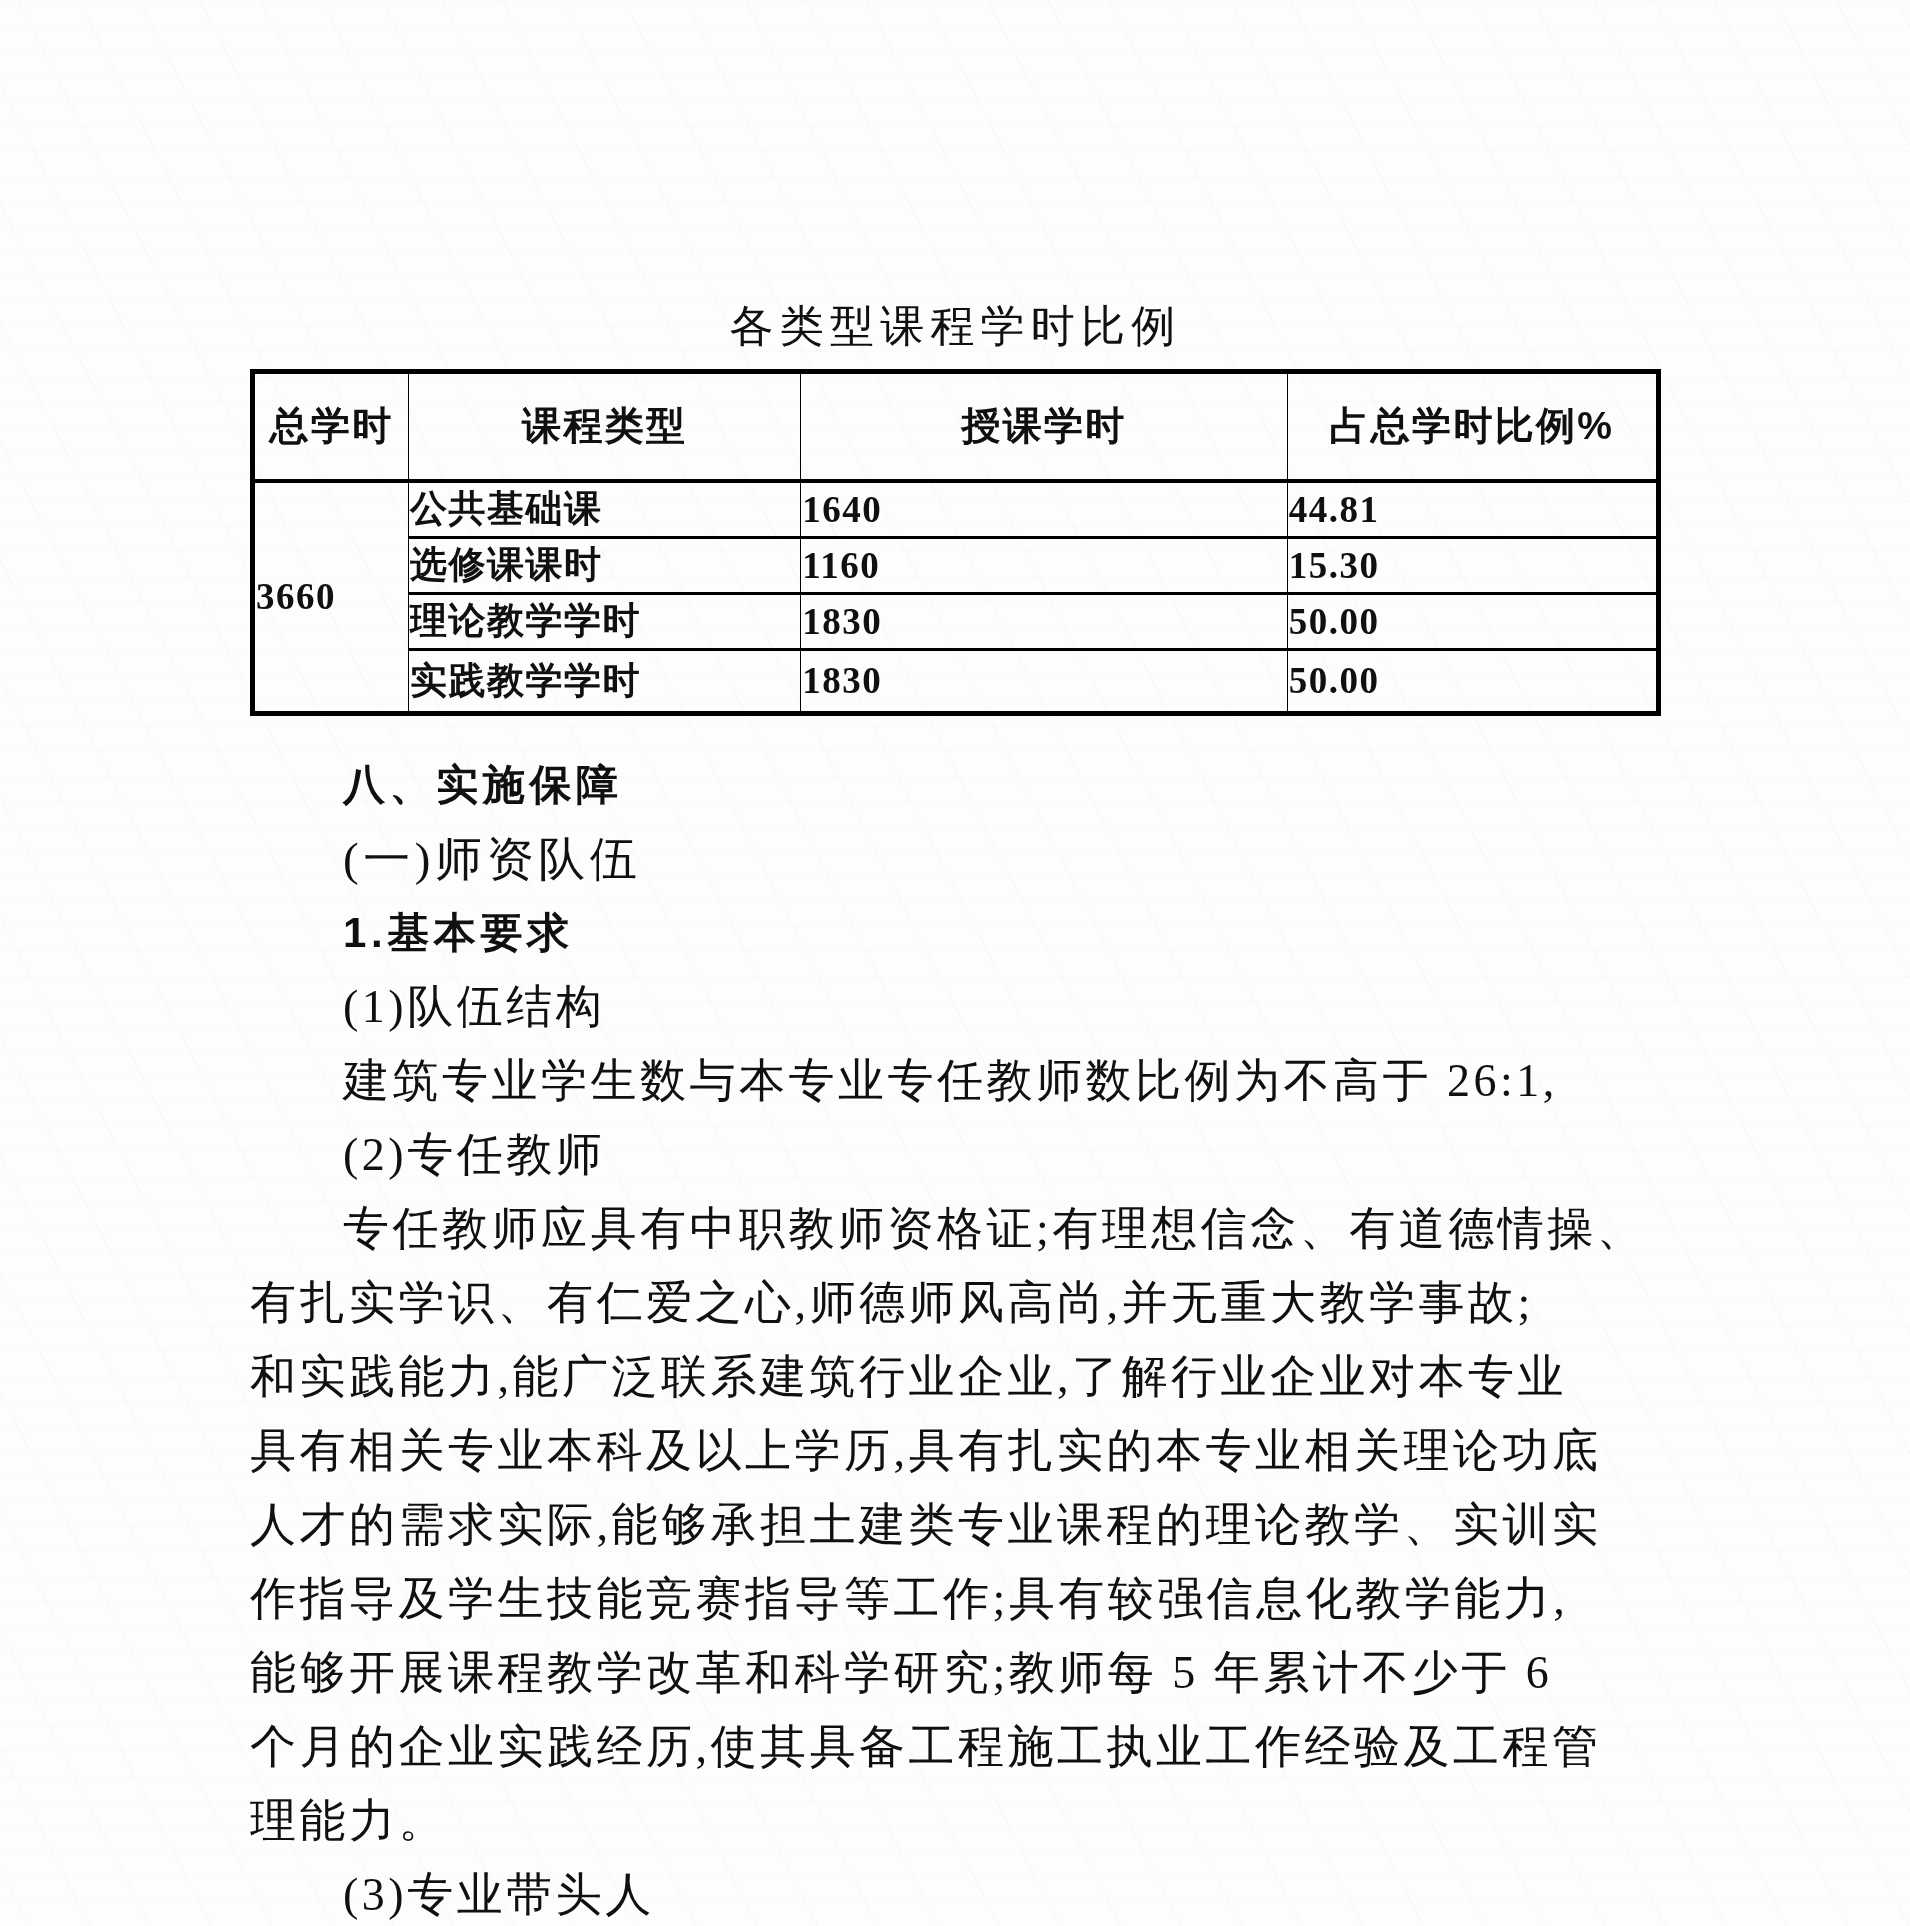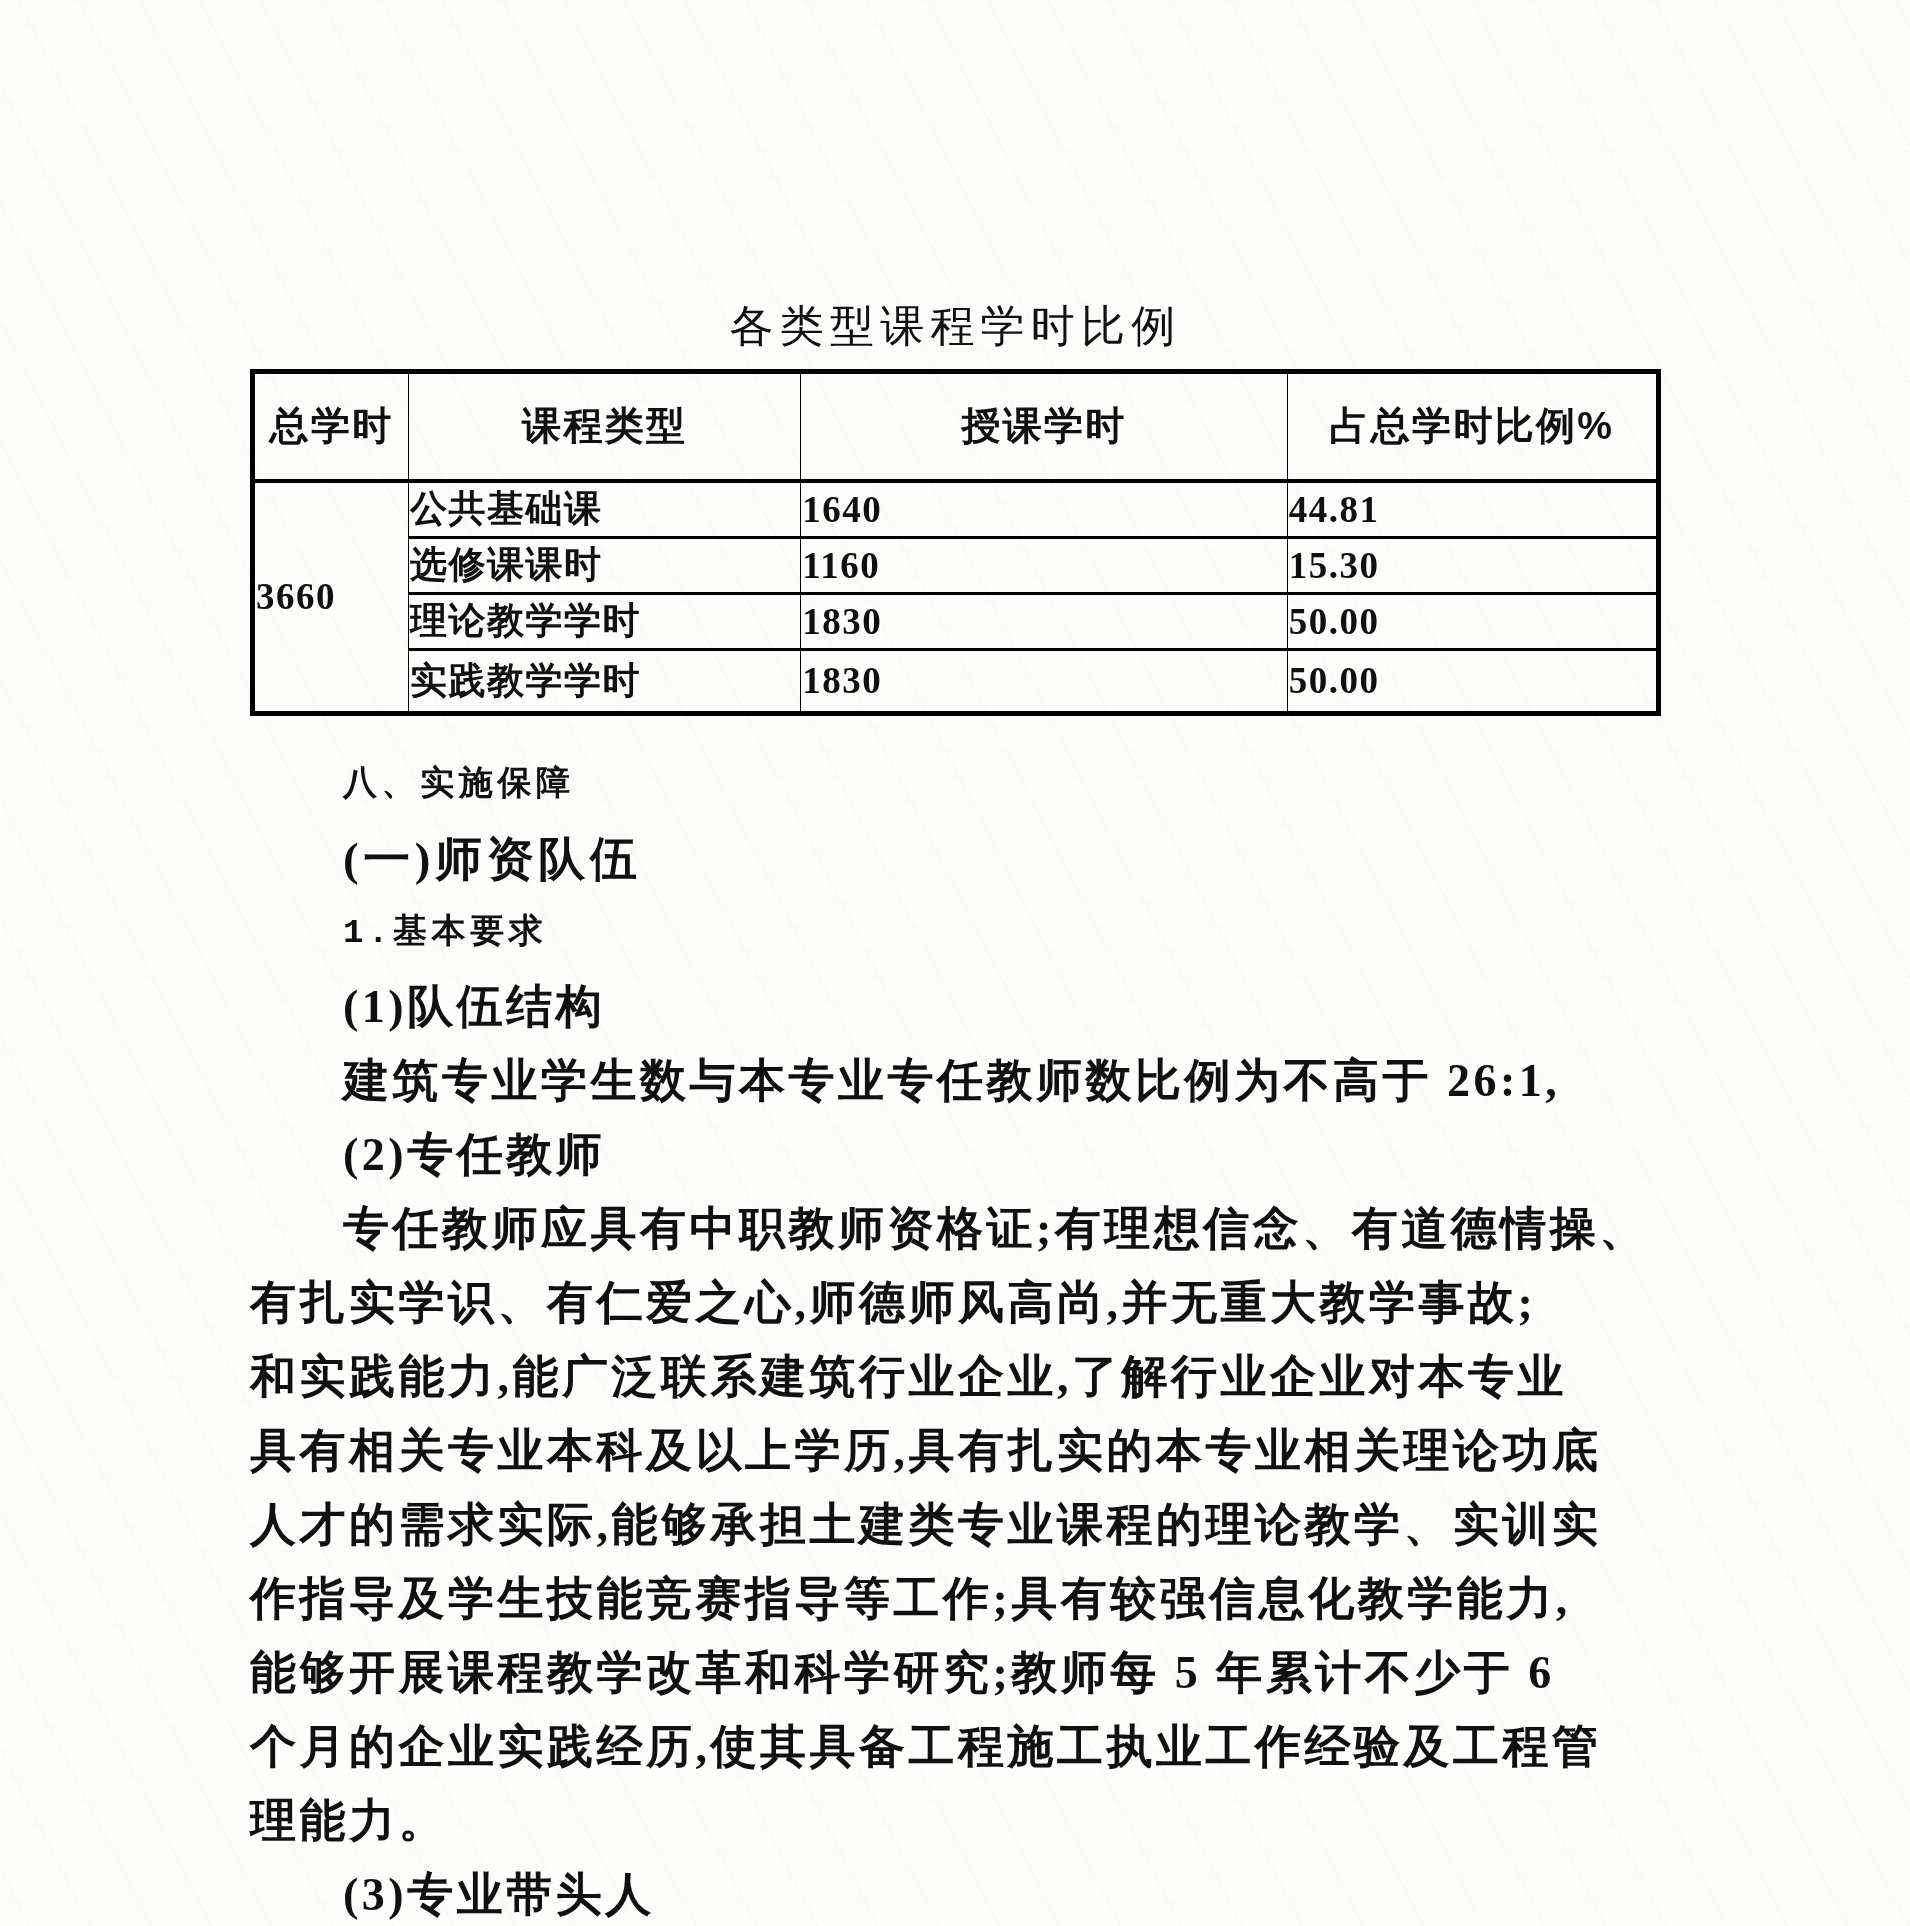--- a/index.html
+++ b/index.html
@@ -61,27 +61,27 @@
   }
   table.hours tr:last-child td { height: 58px; }
   td.total-cell { font-size: 37px; }
   .text-block { margin-top: 32px; }
   .line {
     margin: 0;
     line-height: 74px;
     font-size: 46px;
     letter-spacing: 3.5px;
     white-space: nowrap;
-    font-weight: bold;
+    font-weight: normal;
   }
   .indent { padding-left: 93px; }
   .h-hei {
-    font-family: Liberation Mono, monospace;
+    font-family: Liberation Sans, sans-serif;
     font-weight: bold;
-    font-size: 34px;
+    font-size: 42px;
     letter-spacing: 4.6px;
   }
   .h-kai { font-size: 47px; letter-spacing: 4.6px; }
 </style>
 </head>
 <body>
 
 <div class="scan-overlay"></div>
 
 <main class="page">

